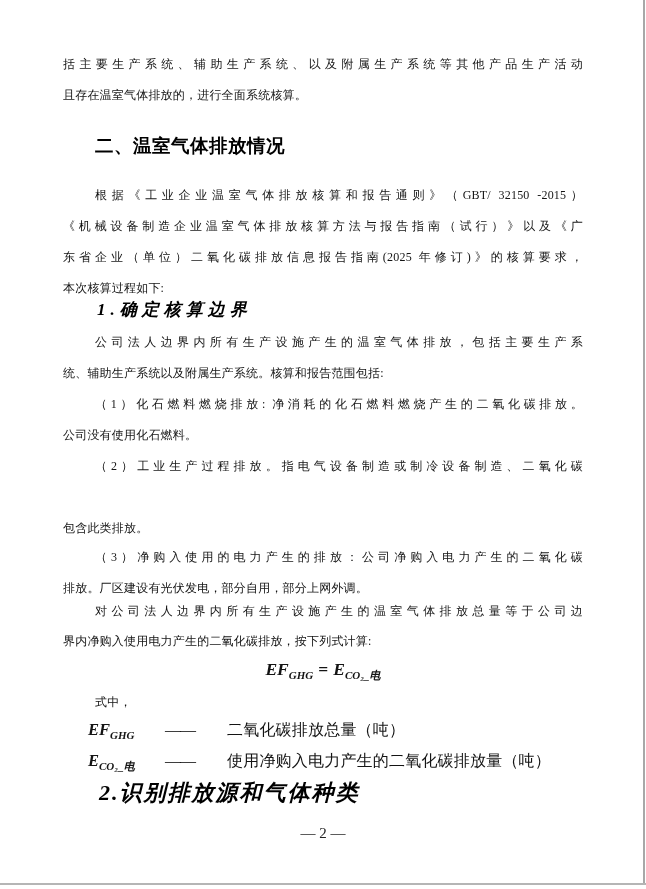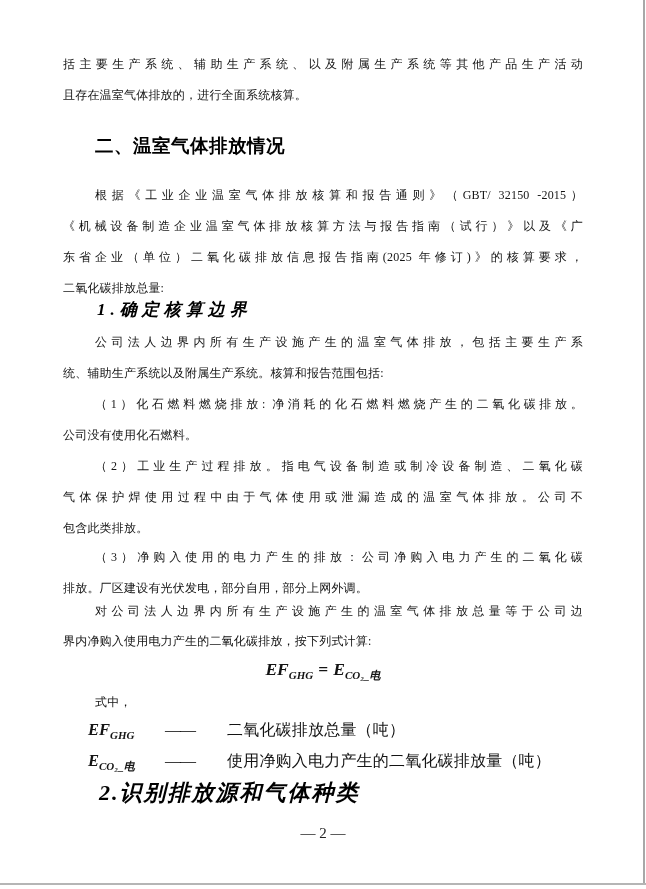--- a/index.html
+++ b/index.html
@@ -121,32 +121,31 @@
 <div class="page">
 
   <div class="line j" style="top:53px">括主要生产系统、辅助生产系统、以及附属生产系统等其他产品生产活动</div>
   <div class="line" style="top:84px">且存在温室气体排放的，进行全面系统核算。</div>
 
   <div class="section-heading" style="top:135px">二、温室气体排放情况</div>
 
   <div class="line j ind" style="top:184px">根据《工业企业温室气体排放核算和报告通则》（GBT/ 32150 -2015）</div>
   <div class="line j" style="top:215px">《机械设备制造企业温室气体排放核算方法与报告指南（试行）》以及《广</div>
   <div class="line j" style="top:246px">东省企业（单位）二氧化碳排放信息报告指南(2025 年修订)》的核算要求，</div>
-  <div class="line" style="top:277px">二氧化碳排放总量:</div>
+  <div class="line" style="top:277px">本次核算过程如下:</div>
 
   <div class="sub-heading s1" style="top:299px">1.确定核算边界</div>
 
   <div class="line j ind" style="top:331px">公司法人边界内所有生产设施产生的温室气体排放，包括主要生产系</div>
   <div class="line" style="top:362px">统、辅助生产系统以及附属生产系统。核算和报告范围包括:</div>
 
   <div class="line j ind" style="top:393px">（1）化石燃料燃烧排放: 净消耗的化石燃料燃烧产生的二氧化碳排放。</div>
   <div class="line" style="top:424px">公司没有使用化石燃料。</div>
 
   <div class="line j ind" style="top:455px">（2）工业生产过程排放。指电气设备制造或制冷设备制造、二氧化碳</div>
-  <div class="line j" style="top:486px">气体保护焊使用过程中由于气体使用或泄漏造成的温室气体排放。公司不</div>
   <div class="line" style="top:517px">包含此类排放。</div>
 
   <div class="line j ind" style="top:546px">（3）净购入使用的电力产生的排放：公司净购入电力产生的二氧化碳</div>
   <div class="line" style="top:577px">排放。厂区建设有光伏发电，部分自用，部分上网外调。</div>
 
   <div class="line j ind" style="top:600px">对公司法人边界内所有生产设施产生的温室气体排放总量等于公司边</div>
   <div class="line" style="top:630px">界内净购入使用电力产生的二氧化碳排放，按下列式计算:</div>
 
   <div class="formula" style="top:656px">
     <span>EF</span><sub>GHG</sub><span class="rel">=</span><span>E</span><sub>CO₂_电</sub>

